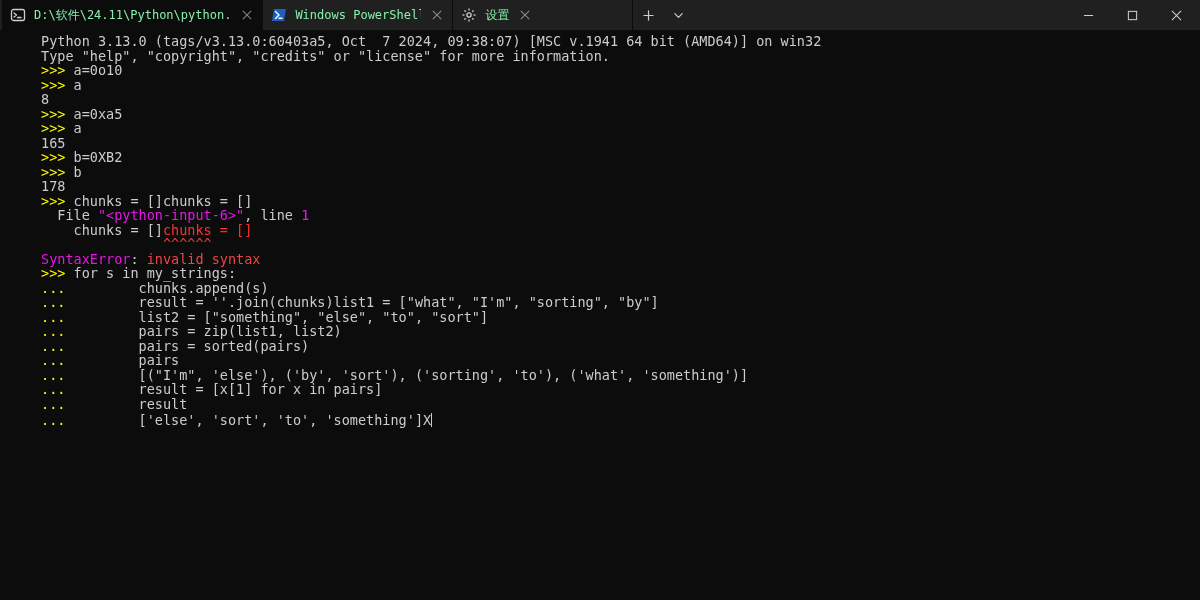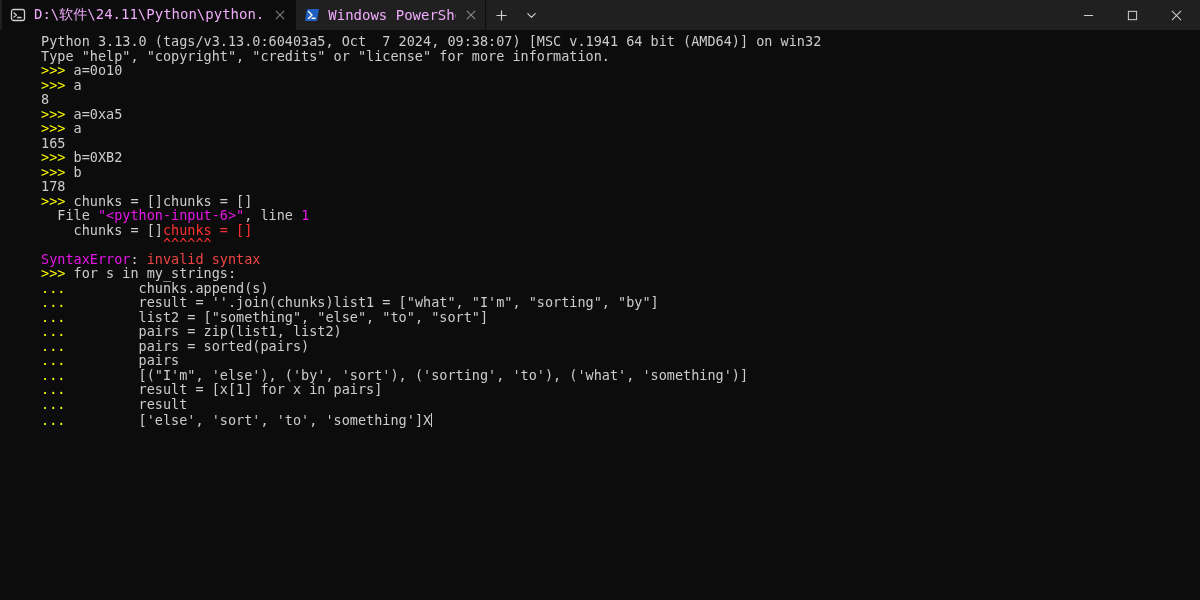--- a/index.html
+++ b/index.html
@@ -23,22 +23,22 @@
     display: flex;
     align-items: center;
     height: 100%;
     gap: 0;
   }
   .tab {
     display: flex;
     align-items: center;
     height: 100%;
     padding: 0 8px 0 8px;
-    font-size: 14px;
-    color: #f0abfc;
+    font-size: 12px;
+    color: #86efac;
     gap: 8px;
     border-right: 1px solid #0c0c0c;
     cursor: default;
   }
   .tab.active {
     background: #0c0c0c;
     border-right: none;
   }
   .tab .icon { width: 16px; height: 16px; display:flex; align-items:center; justify-content:center; }
   .tab .label { white-space: nowrap; overflow:hidden; text-overflow:clip; }
@@ -134,20 +134,43 @@
         </svg>
       </span>
       <span class="label">Windows PowerShell</span>
       <span class="close">
         <svg viewBox="0 0 12 12" width="10" height="10">
             <path d="M1 1 L11 11 M11 1 L1 11" stroke="#cfcfcf" stroke-width="1.3"></path>
           </svg>
       </span>
     </div>
 
+    <div class="tab" style="width:180px;">
+      <span class="icon">
+        <svg viewBox="0 0 16 16" width="16" height="16">
+          <circle cx="8" cy="8" r="2.1" fill="none" stroke="#cfcfcf" stroke-width="1.3"></circle>
+          <g stroke="#cfcfcf" stroke-width="1.3">
+            <line x1="8" y1="1.5" x2="8" y2="3.5"></line>
+              <line x1="8" y1="12.5" x2="8" y2="14.5"></line>
+            <line x1="1.5" y1="8" x2="3.5" y2="8"></line>
+              <line x1="12.5" y1="8" x2="14.5" y2="8"></line>
+            <line x1="3.4" y1="3.4" x2="4.8" y2="4.8"></line>
+              <line x1="11.2" y1="11.2" x2="12.6" y2="12.6"></line>
+            <line x1="12.6" y1="3.4" x2="11.2" y2="4.8"></line>
+              <line x1="4.8" y1="11.2" x2="3.4" y2="12.6"></line>
+          </g>
+        </svg>
+      </span>
+      <span class="label">设置</span>
+      <span class="close">
+        <svg viewBox="0 0 12 12" width="10" height="10">
+            <path d="M1 1 L11 11 M11 1 L1 11" stroke="#cfcfcf" stroke-width="1.3"></path>
+          </svg>
+      </span>
+    </div>
 
     <div class="newtab" title="New tab">
       <svg viewBox="0 0 12 12" width="11" height="11">
           <path d="M6 1 V11 M1 6 H11" stroke="#cfcfcf" stroke-width="1.3" stroke-linecap="round"></path>
         </svg>
     </div>
     <div class="chev" title="Tab dropdown">
       <svg viewBox="0 0 12 12" width="11" height="11">
           <path d="M2 4 L6 8 L10 4" fill="none" stroke="#cfcfcf" stroke-width="1.3" stroke-linecap="round" stroke-linejoin="round"></path>
         </svg>

